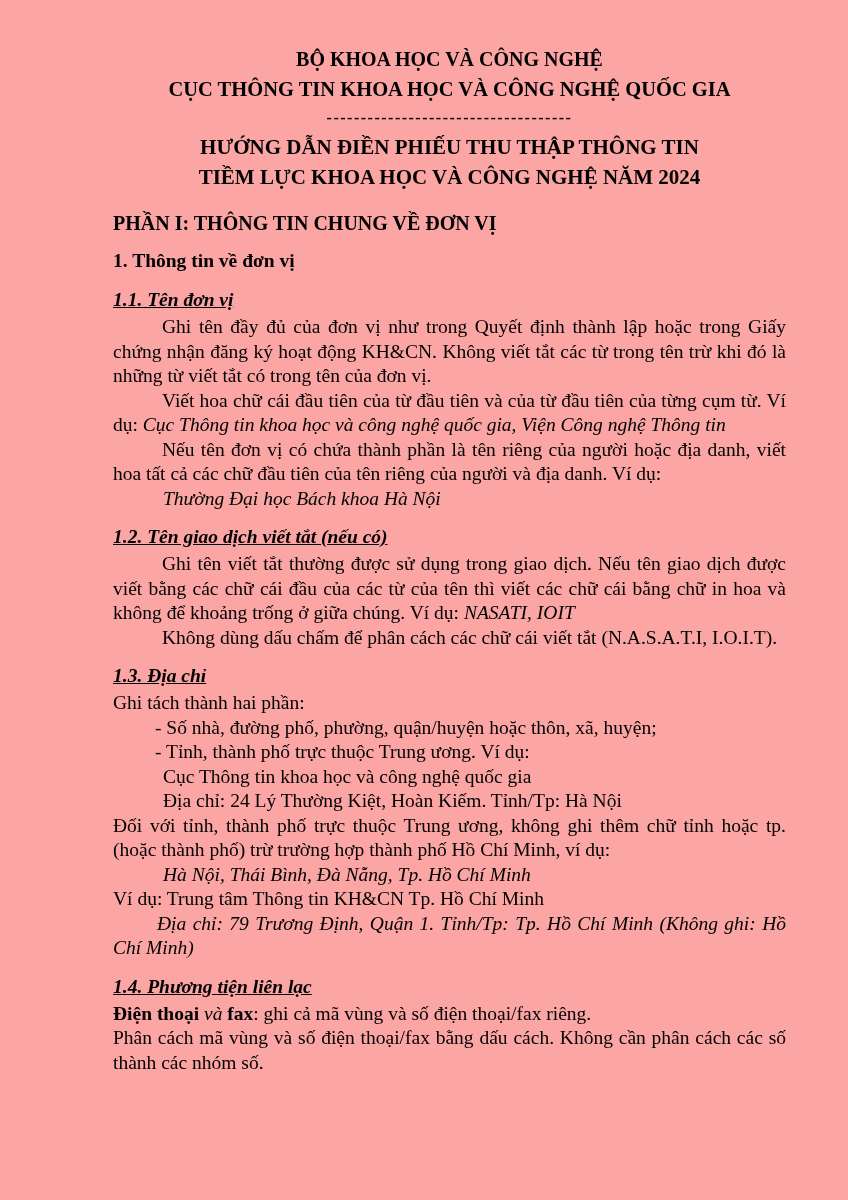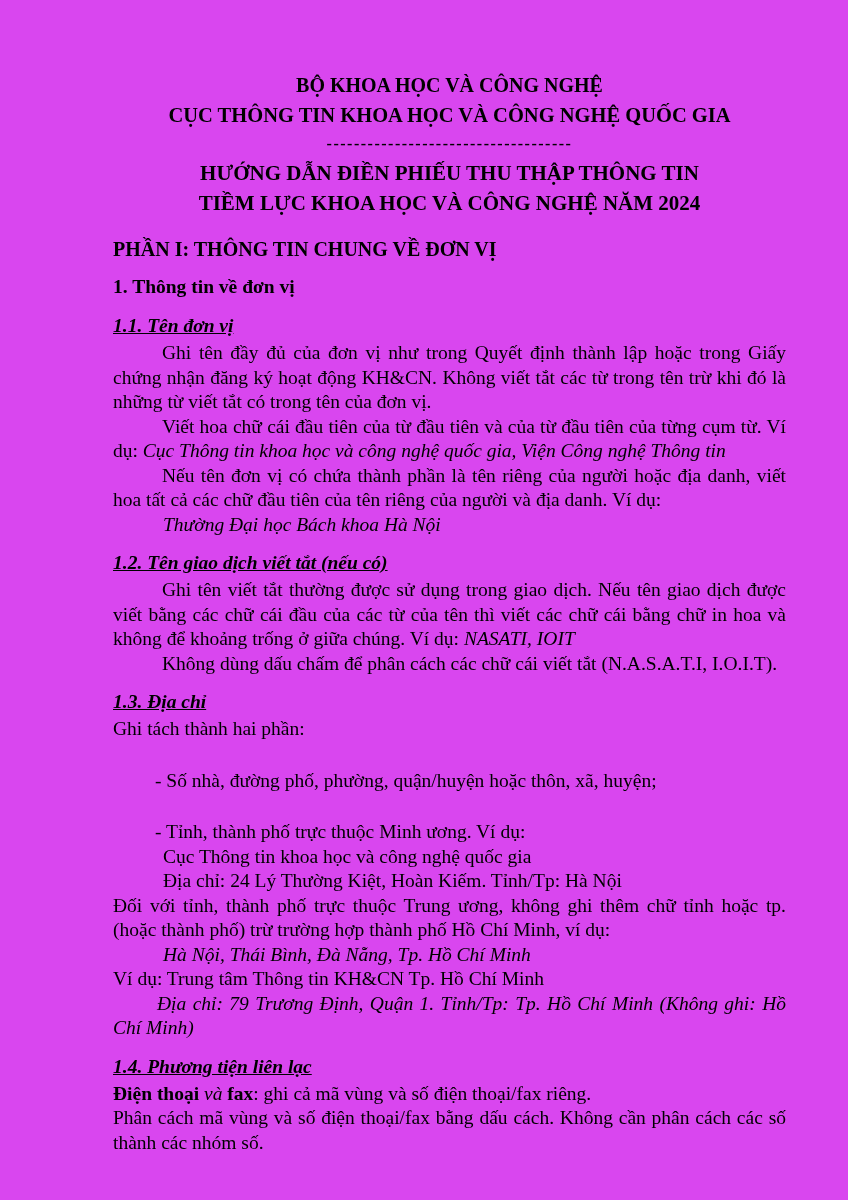--- a/index.html
+++ b/index.html
@@ -1,41 +1,41 @@
 <!DOCTYPE html>
 <html lang="vi"><head>
 <meta charset="utf-8">
 <style>
   html,body { margin:0; padding:0; background:#ffffff; }
   .page {
     position:relative;
     width:848px; height:1200px;
-    background:#d946ef; color:#000000;
+    background:#fca5a5; color:#000000;
     font-family:"Liberation Serif","DejaVu Serif",serif;
     font-size:19.5px; line-height:24.5px;
     box-sizing:border-box;
-    padding:70px 62px 0 113px;
+    padding:44px 62px 0 113px;
     overflow:hidden;
   }
   .doc-header { text-align:center; font-weight:bold; }
   .org1  { font-size:20px;   line-height:30px; }
   .org2  { font-size:20.5px; line-height:30px; }
   .divider { font-size:16px; line-height:28px; letter-spacing:1.5px; font-weight:bold; }
   .title1, .title2 { font-size:21px; line-height:30px; }
 
   .part-heading { font-size:20px; font-weight:bold; margin:18px 0 0; line-height:27px; }
   .sec-heading  { font-size:19.5px; font-weight:bold; margin:10px 0 0; line-height:27px; }
   .sub-heading  { font-size:19.5px; font-weight:bold; font-style:italic; margin:12px 0 2px; line-height:27px;text-decoration:underline; }
 
   p { margin:0; }
   .justify { text-align:justify; }
   .ind  { text-indent:49px; }
   .ind44{ text-indent:44px; }
   .ml50 { margin-left:50px; }
-  .ml42 { margin-left:42px;margin-top:27px; }
+  .ml42 { margin-left:42px; }
   .i  { font-style:italic; }
   .bi { font-weight:bold; }
 </style>
 </head>
 <body>
 
 <div class="page">
 
   <div class="doc-header">
     <div class="org1">BỘ KHOA HỌC VÀ CÔNG NGHỆ</div>
@@ -55,21 +55,21 @@
   <p class="justify ind">Nếu tên đơn vị có chứa thành phần là tên riêng của người hoặc địa danh, viết hoa tất cả các chữ đầu tiên của tên riêng của người và địa danh. Ví dụ:</p>
   <p class="i ml50">Thường Đại học Bách khoa Hà Nội</p>
 
   <div class="sub-heading">1.2. Tên giao dịch viết tắt (nếu có)</div>
   <p class="justify ind"><span>Ghi tên viết tắt thường được sử dụng trong giao dịch. Nếu tên giao dịch được viết bằng các chữ cái đầu của các từ của tên thì viết các chữ cái bằng chữ in hoa và không để khoảng trống ở giữa chúng. Ví dụ: </span><span class="i">NASATI, IOIT</span></p>
   <p class="justify ind">Không dùng dấu chấm để phân cách các chữ cái viết tắt (N.A.S.A.T.I, I.O.I.T).</p>
 
   <div class="sub-heading">1.3. Địa chỉ</div>
   <p>Ghi tách thành hai phần:</p>
   <p class="ml42">- Số nhà, đường phố, phường, quận/huyện hoặc thôn, xã, huyện;</p>
-  <p class="ml42">- Tỉnh, thành phố trực thuộc Minh ương. Ví dụ:</p>
+  <p class="ml42">- Tỉnh, thành phố trực thuộc Trung ương. Ví dụ:</p>
   <p class="ml50">Cục Thông tin khoa học và công nghệ quốc gia</p>
   <p class="ml50">Địa chỉ: 24 Lý Thường Kiệt, Hoàn Kiếm. Tỉnh/Tp: Hà Nội</p>
   <p class="justify">Đối với tỉnh, thành phố trực thuộc Trung ương, không ghi thêm chữ tỉnh hoặc tp. (hoặc thành phố) trừ trường hợp thành phố Hồ Chí Minh, ví dụ:</p>
   <p class="i ml50">Hà Nội, Thái Bình, Đà Nẵng, Tp. Hồ Chí Minh</p>
   <p>Ví dụ: Trung tâm Thông tin KH&amp;CN Tp. Hồ Chí Minh</p>
   <p class="i justify ind44">Địa chỉ: 79 Trương Định, Quận 1. Tỉnh/Tp: Tp. Hồ Chí Minh (Không ghi: Hồ Chí Minh)</p>
 
   <div class="sub-heading">1.4. Phương tiện liên lạc</div>
   <p class="justify"><span class="bi">Điện thoại</span><span class="i"> và </span><span class="bi">fax</span><span>: ghi cả mã vùng và số điện thoại/fax riêng.</span></p>
   <p class="justify">Phân cách mã vùng và số điện thoại/fax bằng dấu cách. Không cần phân cách các số thành các nhóm số.</p>

